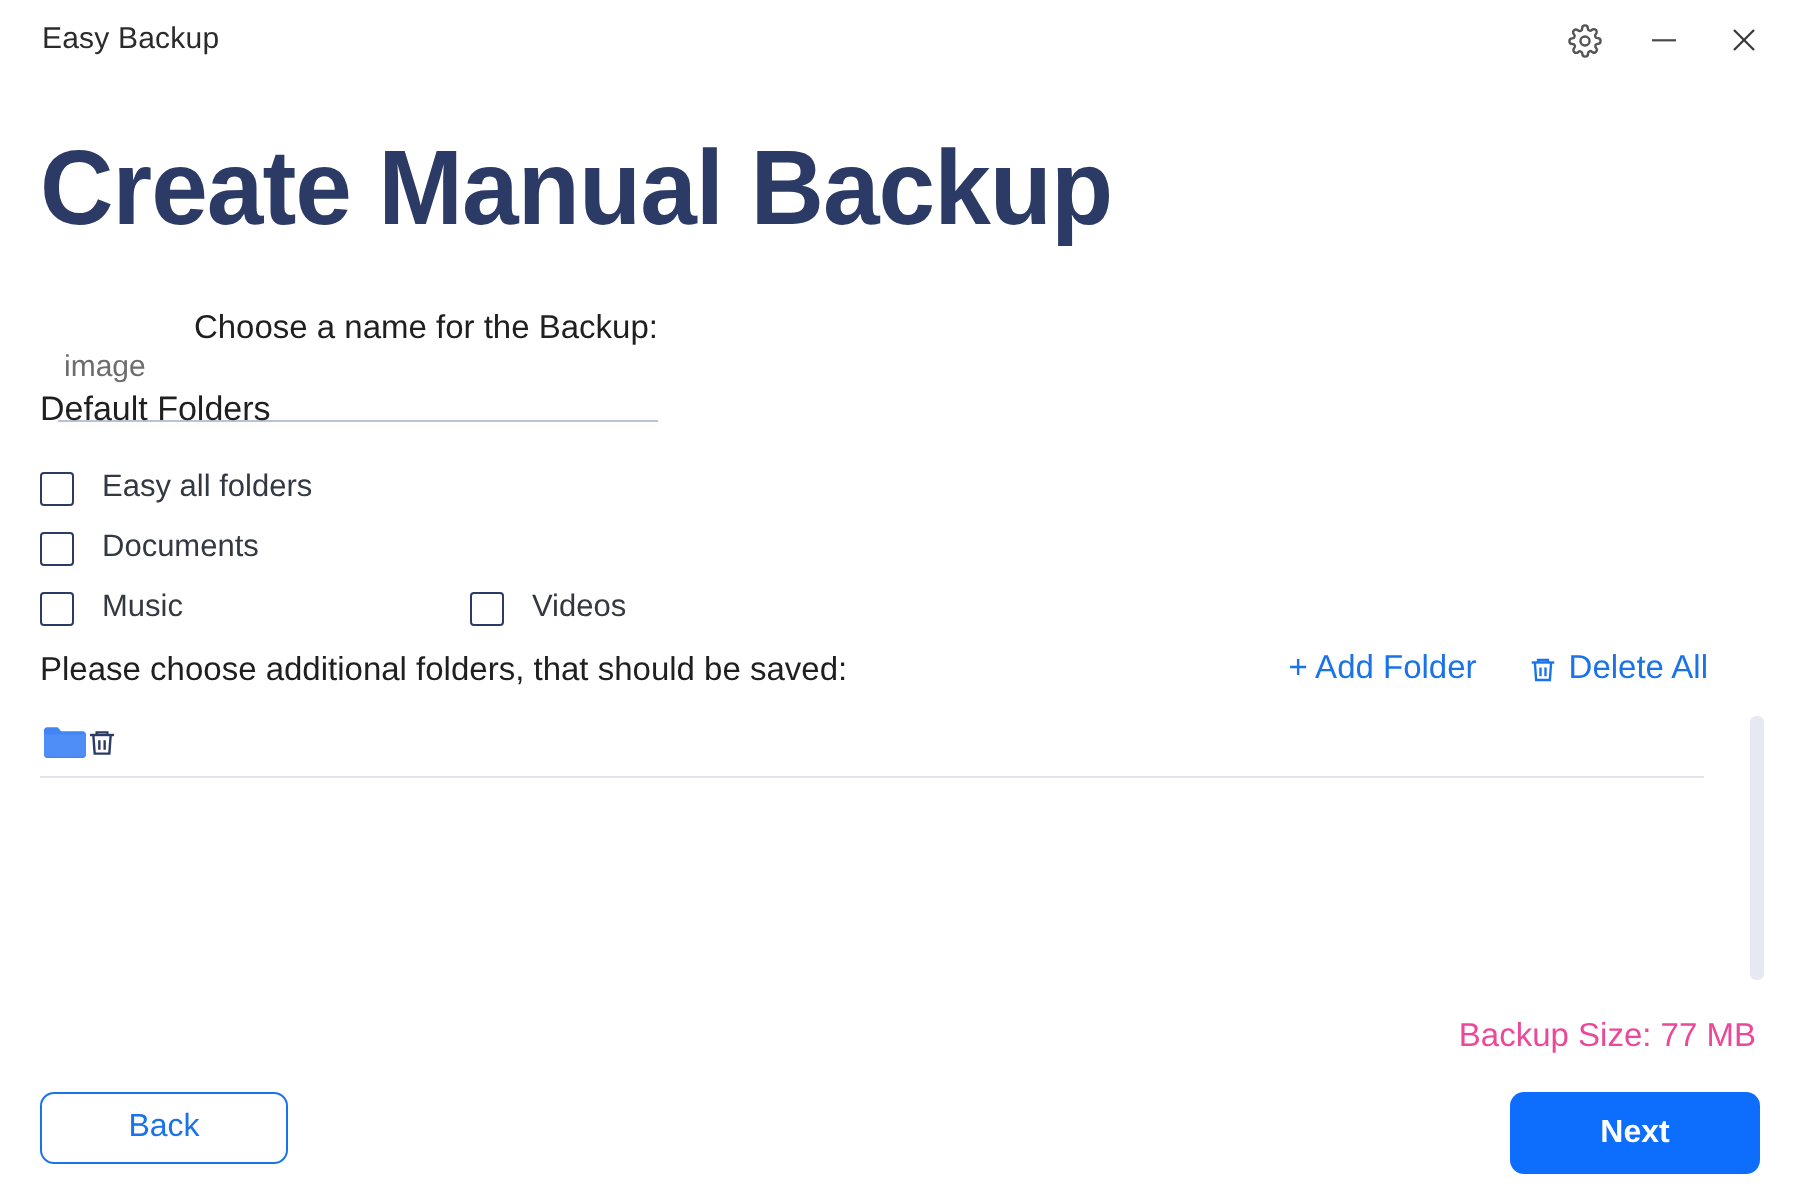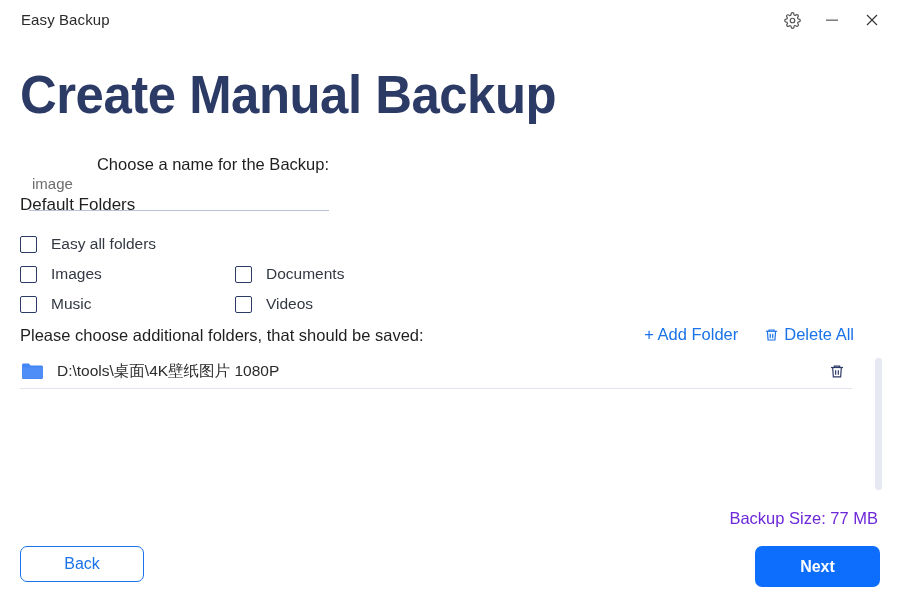--- a/index.html
+++ b/index.html
@@ -216,21 +216,21 @@
     border-radius: 3px;
     cursor: pointer;
   }
 
   
   .backup-size {
     position: absolute;
     right: 22px;
     top: 509px;
     font-size: 16.5px;
-    color: #6d28d9;
+    color: #ec4899;
     white-space: nowrap;
   }
   .btn-back {
     position: absolute;
     left: 20px;
     top: 546px;
     width: 124px;
     height: 36px;
     border: 1.5px solid #1a73e8;
     border-radius: 7px;
@@ -310,24 +310,20 @@
 
 <div class="checks">
   <div class="check-row">
     <div class="check-col">
       <span class="cbox"></span>
       <span class="clabel">Easy all folders</span>
     </div>
   </div>
 
   <div class="check-row">
-    <div class="check-col">
-      <span class="cbox"></span>
-      <span class="clabel">Images</span>
-    </div>
     <div class="check-col second">
       <span class="cbox"></span>
       <span class="clabel">Documents</span>
     </div>
   </div>
 
   <div class="check-row">
     <div class="check-col">
       <span class="cbox"></span>
       <span class="clabel">Music</span>
@@ -359,21 +355,20 @@
 </div>
 
 <div class="folder-list">
   <div class="folder-row">
     <span class="folder-icon">
       <svg width="22" height="18" viewBox="0 0 22 18">
         <path d="M1 3.2c0-.9.7-1.6 1.6-1.6h5.2l1.8 2h10.8c.9 0 1.6.7 1.6 1.6v10.2c0 .9-.7 1.6-1.6 1.6H2.6c-.9 0-1.6-.7-1.6-1.6z" fill="#4285f4"></path>
         <path d="M1 5.3h21v9.3c0 .9-.7 1.6-1.6 1.6H2.6c-.9 0-1.6-.7-1.6-1.6z" fill="#4f8ef7"></path>
       </svg>
     </span>
-    <span class="folder-path">D:\tools\桌面\4K壁纸图片 1080P</span>
     <span class="row-delete">
       <svg width="16" height="17" viewBox="0 0 24 24" fill="none" stroke="#2c3a66" stroke-width="1.8">
         <path d="M3 6h18"></path>
         <path d="M8 6V4h8v2"></path>
         <path d="M5.5 6l1 14h11l1-14"></path>
         <path d="M10 10v7M14 10v7"></path>
       </svg>
     </span>
   </div>
 </div>

